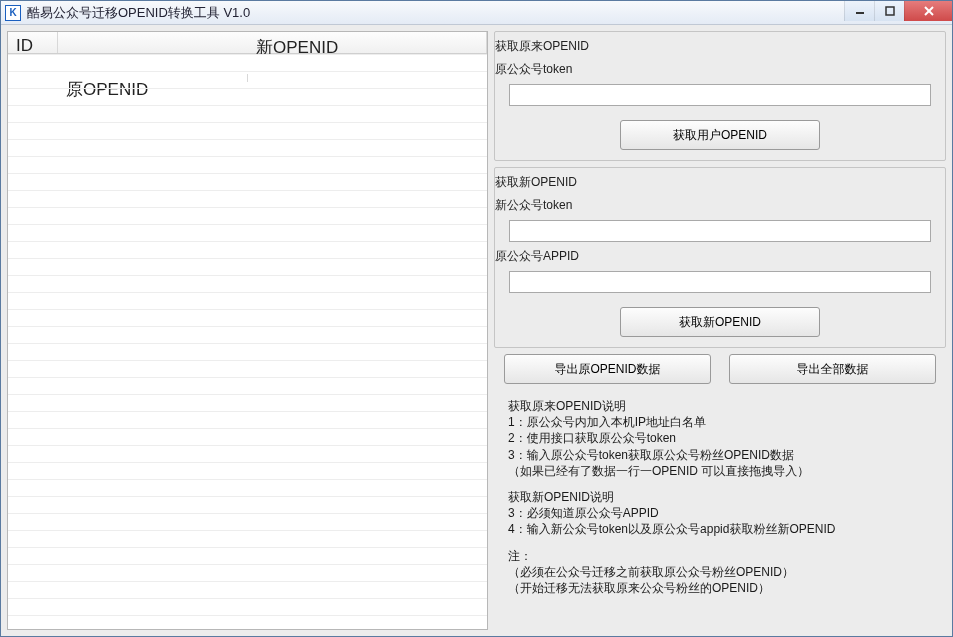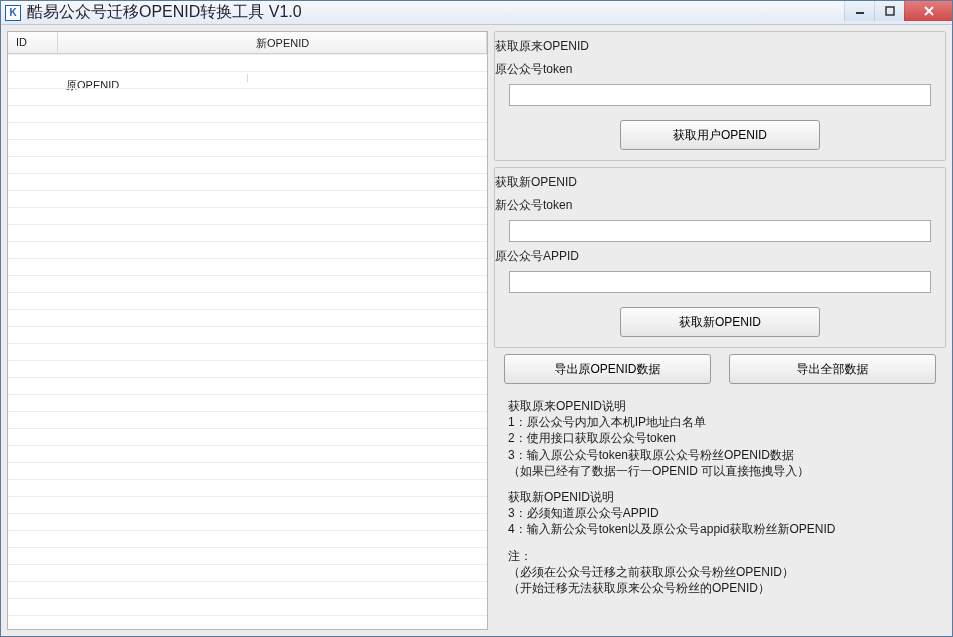--- a/index.html
+++ b/index.html
@@ -36,21 +36,21 @@
       align-items: center;
       justify-content: center;
       font-size: 10px;
       font-weight: bold;
       color: #1a5fbf;
       border: 1px solid #1a5fbf;
       background: #fff;
     }
     .titlebar-text {
       color: #223;
-      font-size: 16px;
+      font-size: 13px;
     }
     .window-controls {
       position: absolute;
       right: 0;
       top: 0;
       display: flex;
       height: 20px;
     }
     .win-btn {
       width: 30px;
@@ -90,21 +90,21 @@
     }
     .table-header {
       display: flex;
       background: linear-gradient(to bottom, #fdfdfd, #f0f0f0);
       border-bottom: 1px solid #cfcfcf;
       height: 22px;
     }
     .table-header .col {
       border-right: 1px solid #d8d8d8;
       padding: 4px 8px;
-      font-size: 11px;
+      font-size: 17px;
       color: #222;
     }
     .col-id { width: 50px; }
     .col-old { width: 190px; margin-top: 42px; }
     .col-new { flex: 1; }
     .table-body {
       flex: 1;
       overflow: auto;
       position: relative;
     }

